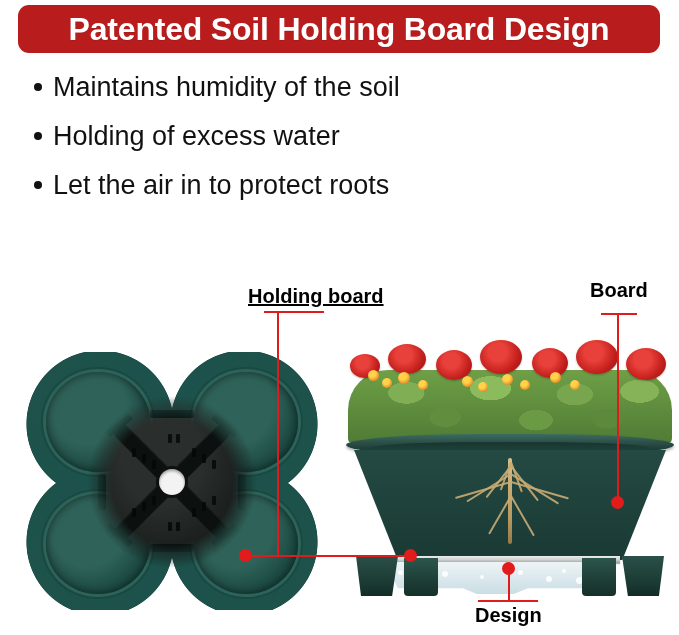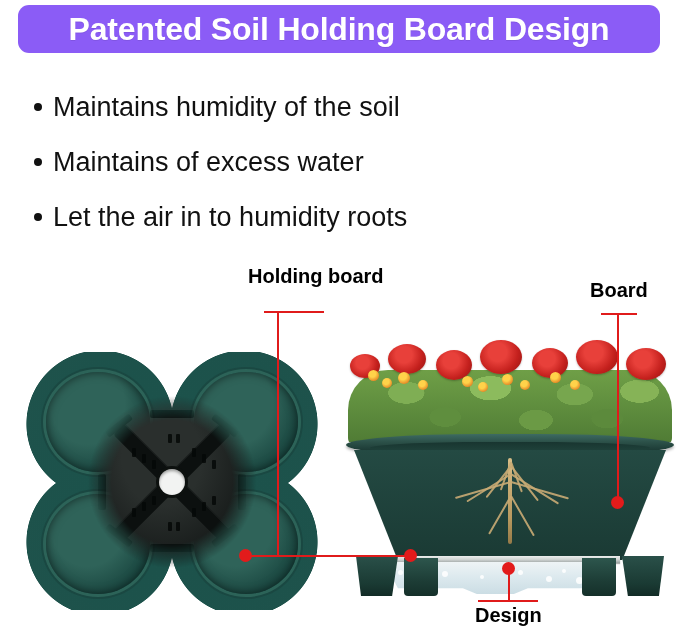--- a/index.html
+++ b/index.html
@@ -9,46 +9,46 @@
     background:#ffffff;
     font-family:"Liberation Sans","DejaVu Sans",sans-serif;
     overflow:hidden;
     position:relative;
   }
   #stage{position:relative;width:679px;height:635px;overflow:hidden;background:#fff;}
 
   
   .banner{
     position:absolute;left:18px;top:5px;width:642px;height:48px;
-    background:#8b5cf6;border-radius:11px;
+    background:#b91c1c;border-radius:11px;
     display:flex;align-items:center;justify-content:center;
   }
   .banner-title{
     color:#ffffff;font-size:32px;font-weight:bold;letter-spacing:-0.2px;
     white-space:nowrap;line-height:1;
     text-shadow:0 1px 0 rgba(0,0,0,.08);
   }
 
   
   .bullets{position:absolute;left:28px;top:70px;width:560px;}
-  .bullet-row{display:flex;align-items:flex-start;margin-bottom:14px;margin-top:20px;}
+  .bullet-row{display:flex;align-items:flex-start;margin-bottom:14px;}
   .bullet-dot{
     width:8px;height:8px;border-radius:50%;background:#111;
     margin:13px 11px 0 6px;flex:0 0 auto;
   }
   .bullet-text{
     font-size:27px;color:#111;line-height:1.3;white-space:nowrap;
   }
 
   
   .callout-label{
     position:absolute;font-size:20px;font-weight:bold;color:#000;
     white-space:nowrap;line-height:1;
   }
-  #lbl-holding{left:248px;top:266px;}
+  #lbl-holding{left:248px;top:286px;text-decoration:underline;}
   #lbl-soil{left:590px;top:280px;}
   #lbl-water{left:475px;top:605px;}
 
   
   .lead-h{position:absolute;background:#e01b1b;height:2px;}
   .lead-v{position:absolute;background:#e01b1b;width:2px;}
   .lead-dot{position:absolute;width:13px;height:13px;border-radius:50%;background:#e21b1b;}
 
   
   #hb-bar {left:264px;top:311px;width:60px;}
@@ -252,25 +252,25 @@
     <div class="banner-title">Patented Soil Holding Board Design</div>
   </div>
 
   <div class="bullets">
     <div class="bullet-row">
       <span class="bullet-dot"></span>
       <span class="bullet-text">Maintains humidity of the soil</span>
     </div>
     <div class="bullet-row">
       <span class="bullet-dot"></span>
-      <span class="bullet-text">Maintains of excess water</span>
+      <span class="bullet-text">Holding of excess water</span>
     </div>
     <div class="bullet-row">
       <span class="bullet-dot"></span>
-      <span class="bullet-text">Let the air in to humidity roots</span>
+      <span class="bullet-text">Let the air in to protect roots</span>
     </div>
   </div>
 
   <div class="left-prod">
     <div class="clover"></div>
 
     <div class="lobe-well" id="well-tl"></div>
     <div class="lobe-well" id="well-tr"></div>
     <div class="lobe-well" id="well-bl"></div>
     <div class="lobe-well" id="well-br"></div>

